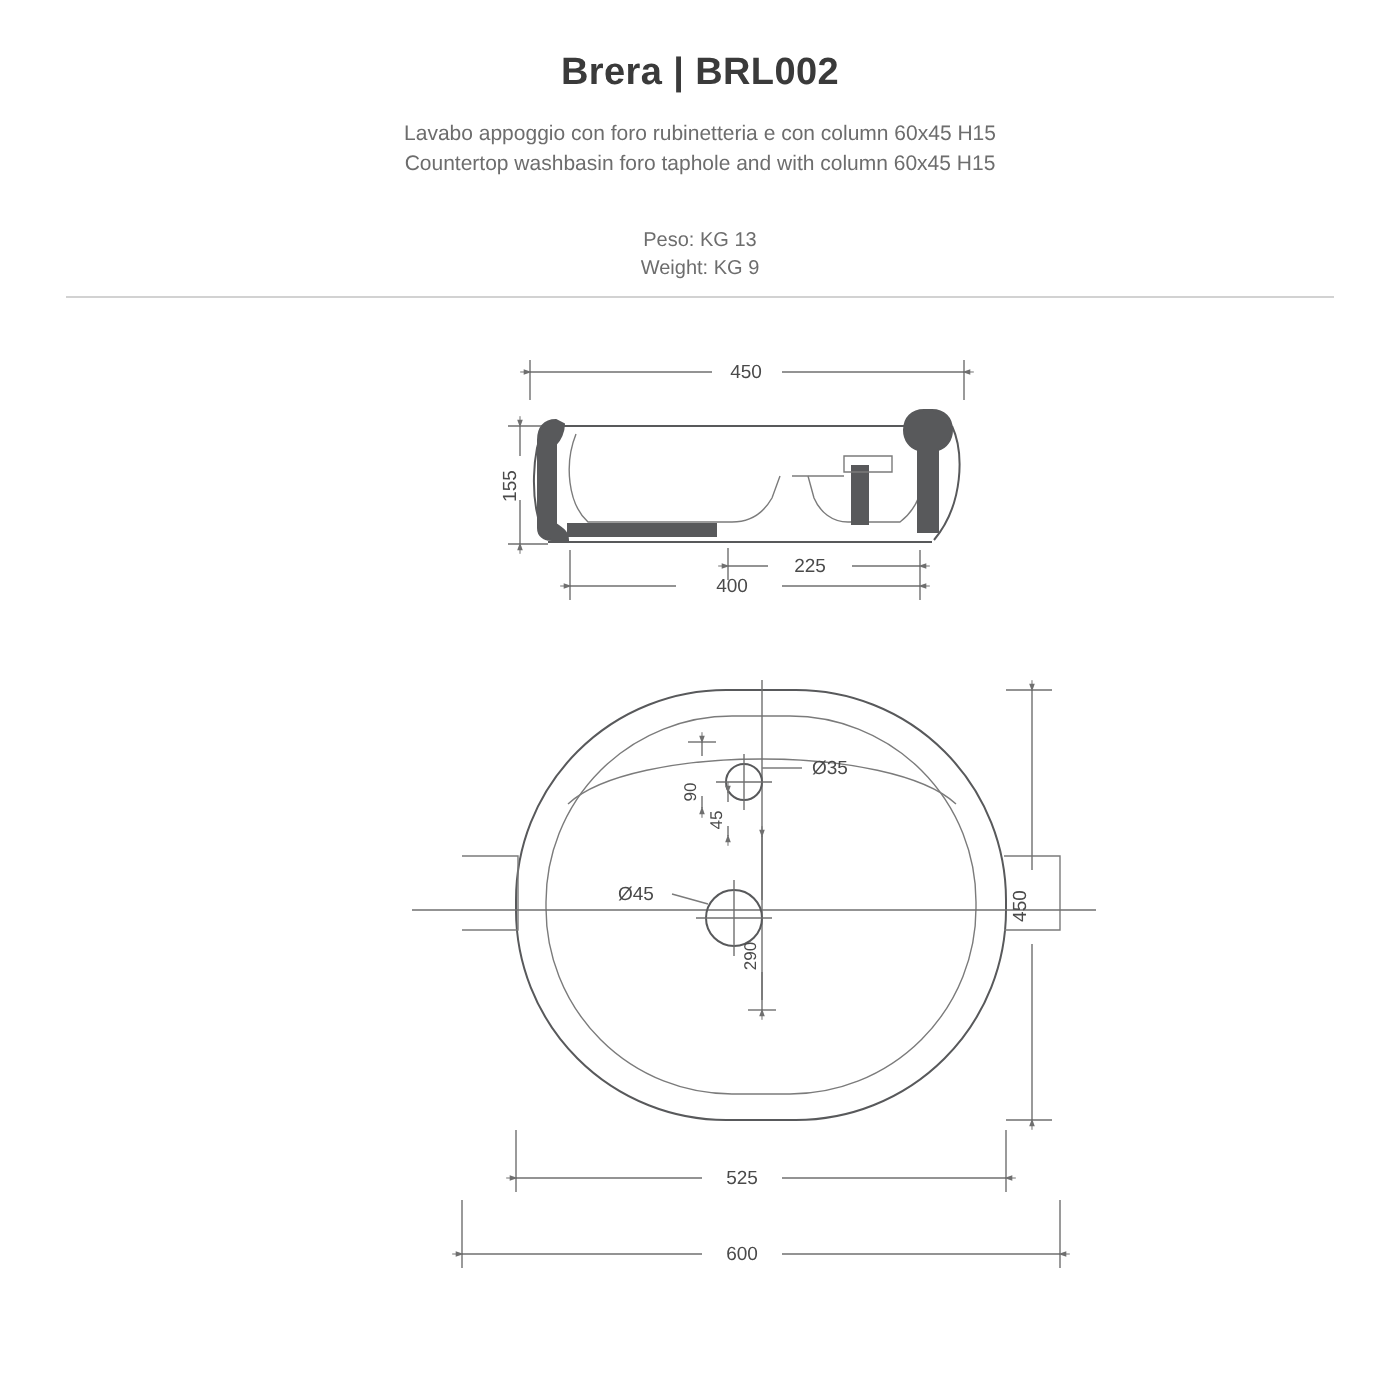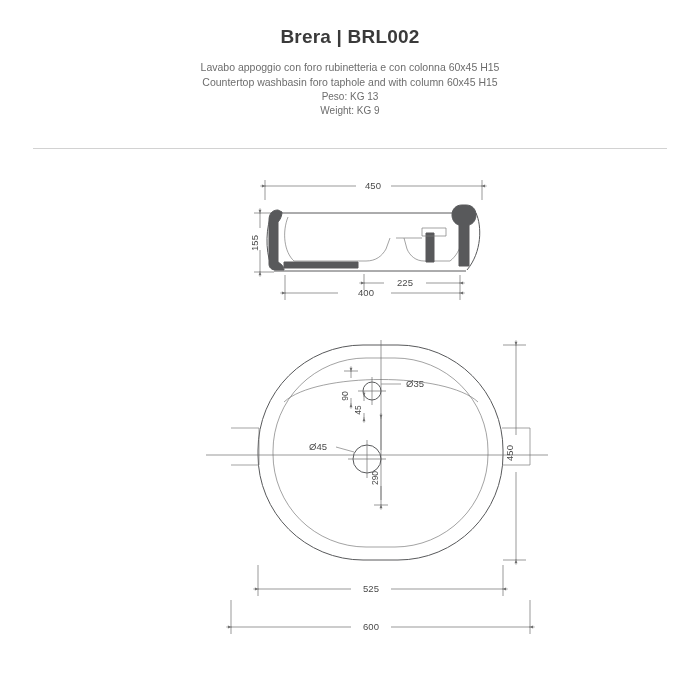--- a/index.html
+++ b/index.html
@@ -37,21 +37,21 @@
     letter-spacing: 0.2px;
     margin: 0 0 12px 0;
   }
   .subtitle {
     font-size: 10.5px;
     color: #6d6d6d;
     line-height: 15px;
     margin: 0;
   }
   .weight {
-    margin-top: 0;
+    margin-top: 24px;
     font-size: 10px;
     color: #6d6d6d;
     line-height: 14px;
   }
   .rule {
     position: absolute;
     left: 33px;
     top: 148px;
     width: 634px;
     height: 1px;
@@ -85,21 +85,21 @@
     fill: #4a4a4a;
   }
 </style>
 </head>
 <body>
 
 <div class="page">
 
   <div class="header">
     <div class="title">Brera | BRL002</div>
-    <div class="subtitle">Lavabo appoggio con foro rubinetteria e con colonna 60x45 H15</div>
+    <div class="subtitle">Lavabo appoggio con foro rubinetteria e con column 60x45 H15</div>
     <div class="subtitle">Countertop washbasin foro taphole and with column  60x45 H15</div>
     <div class="weight">
       <div>Peso: KG 13</div>
       <div>Weight: KG 9</div>
     </div>
   </div>
 
   <div class="rule"></div>
 
   <div class="drawing">

